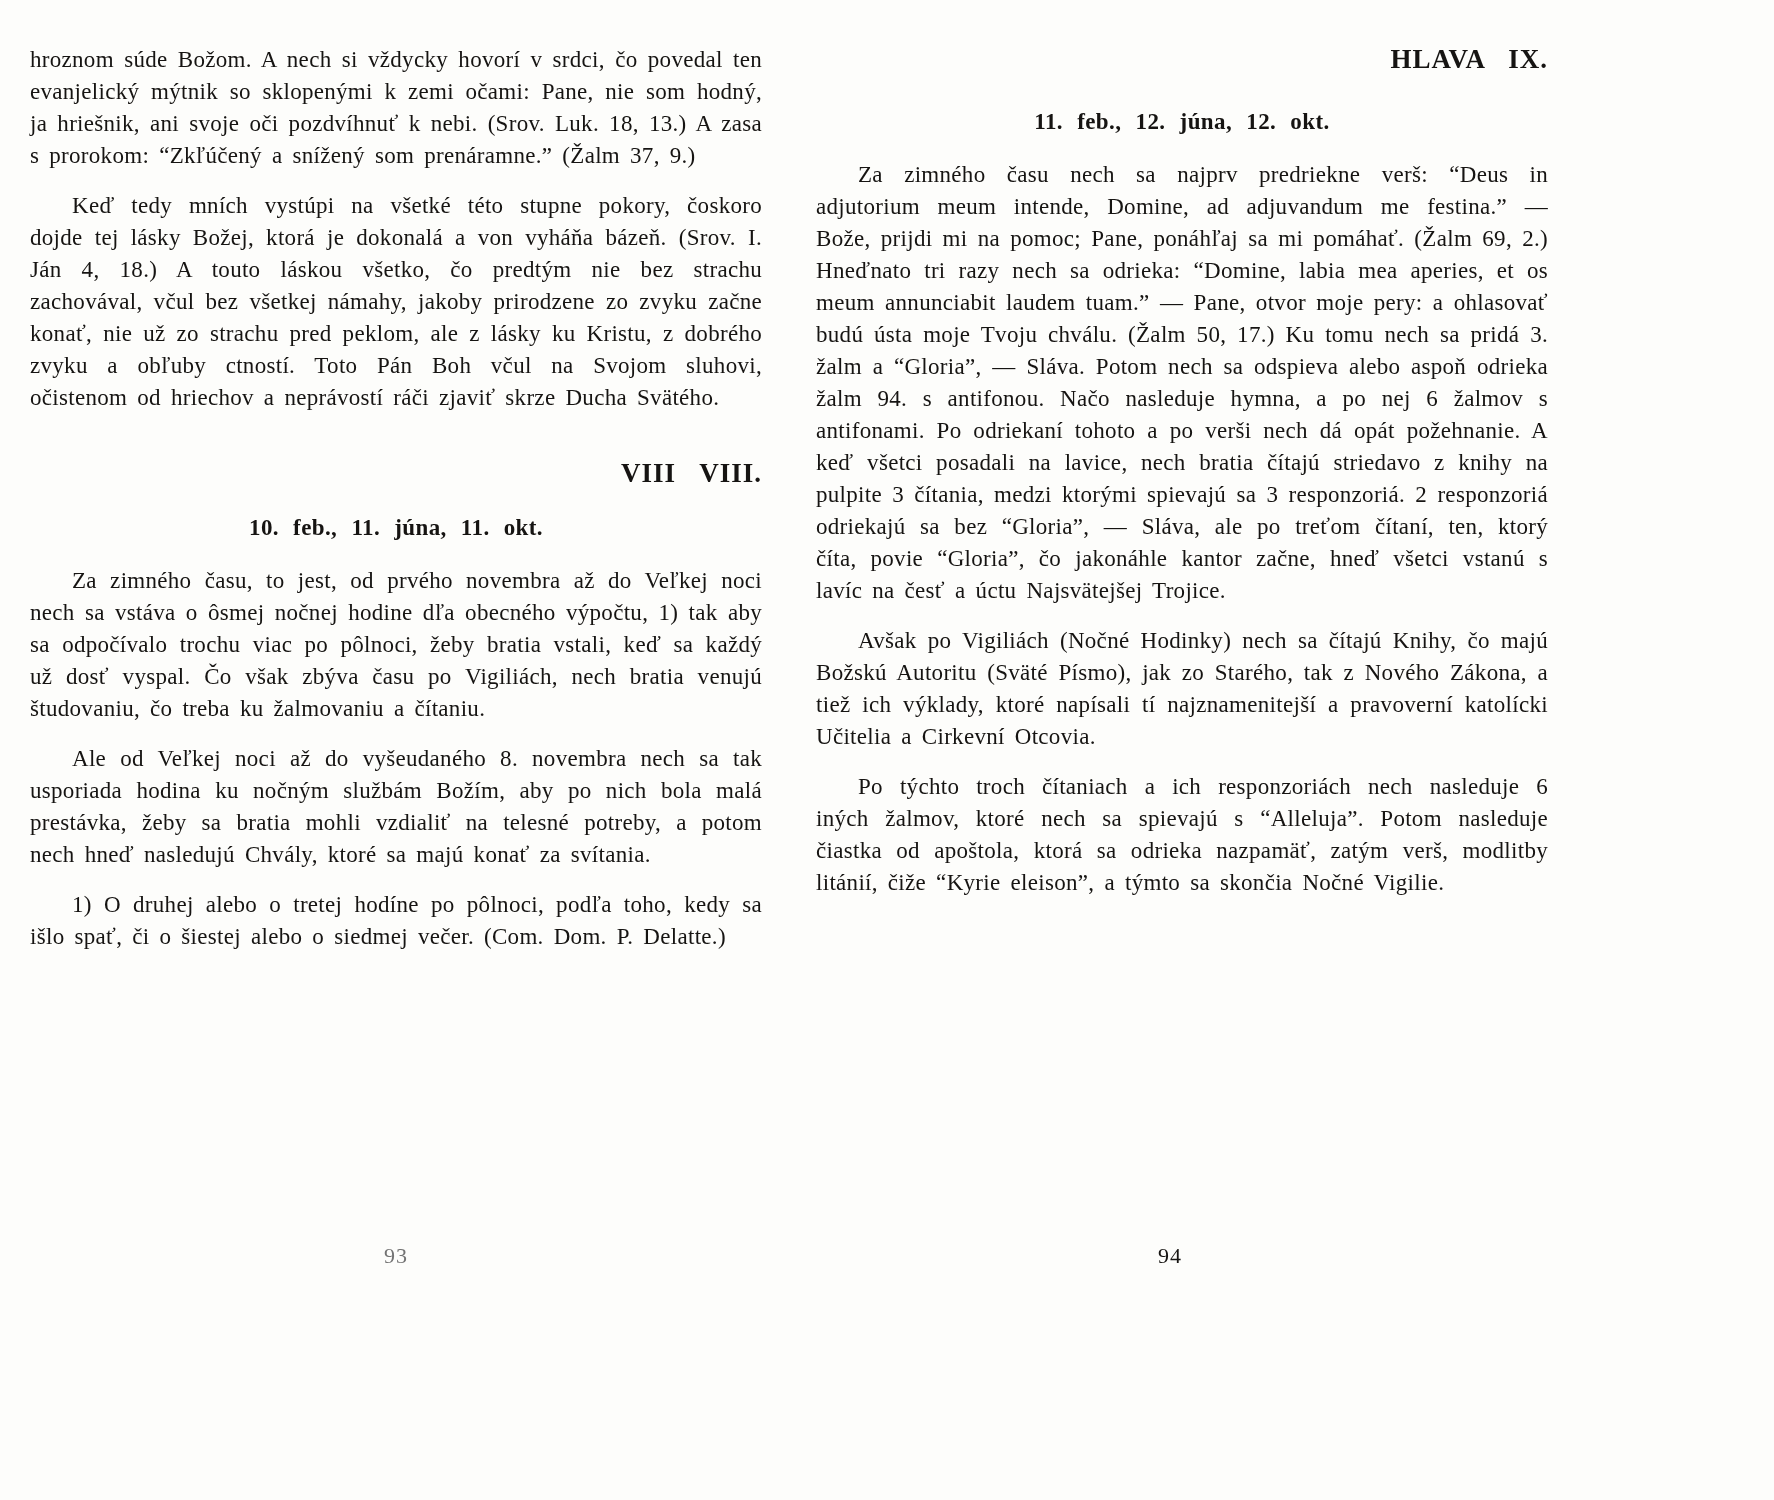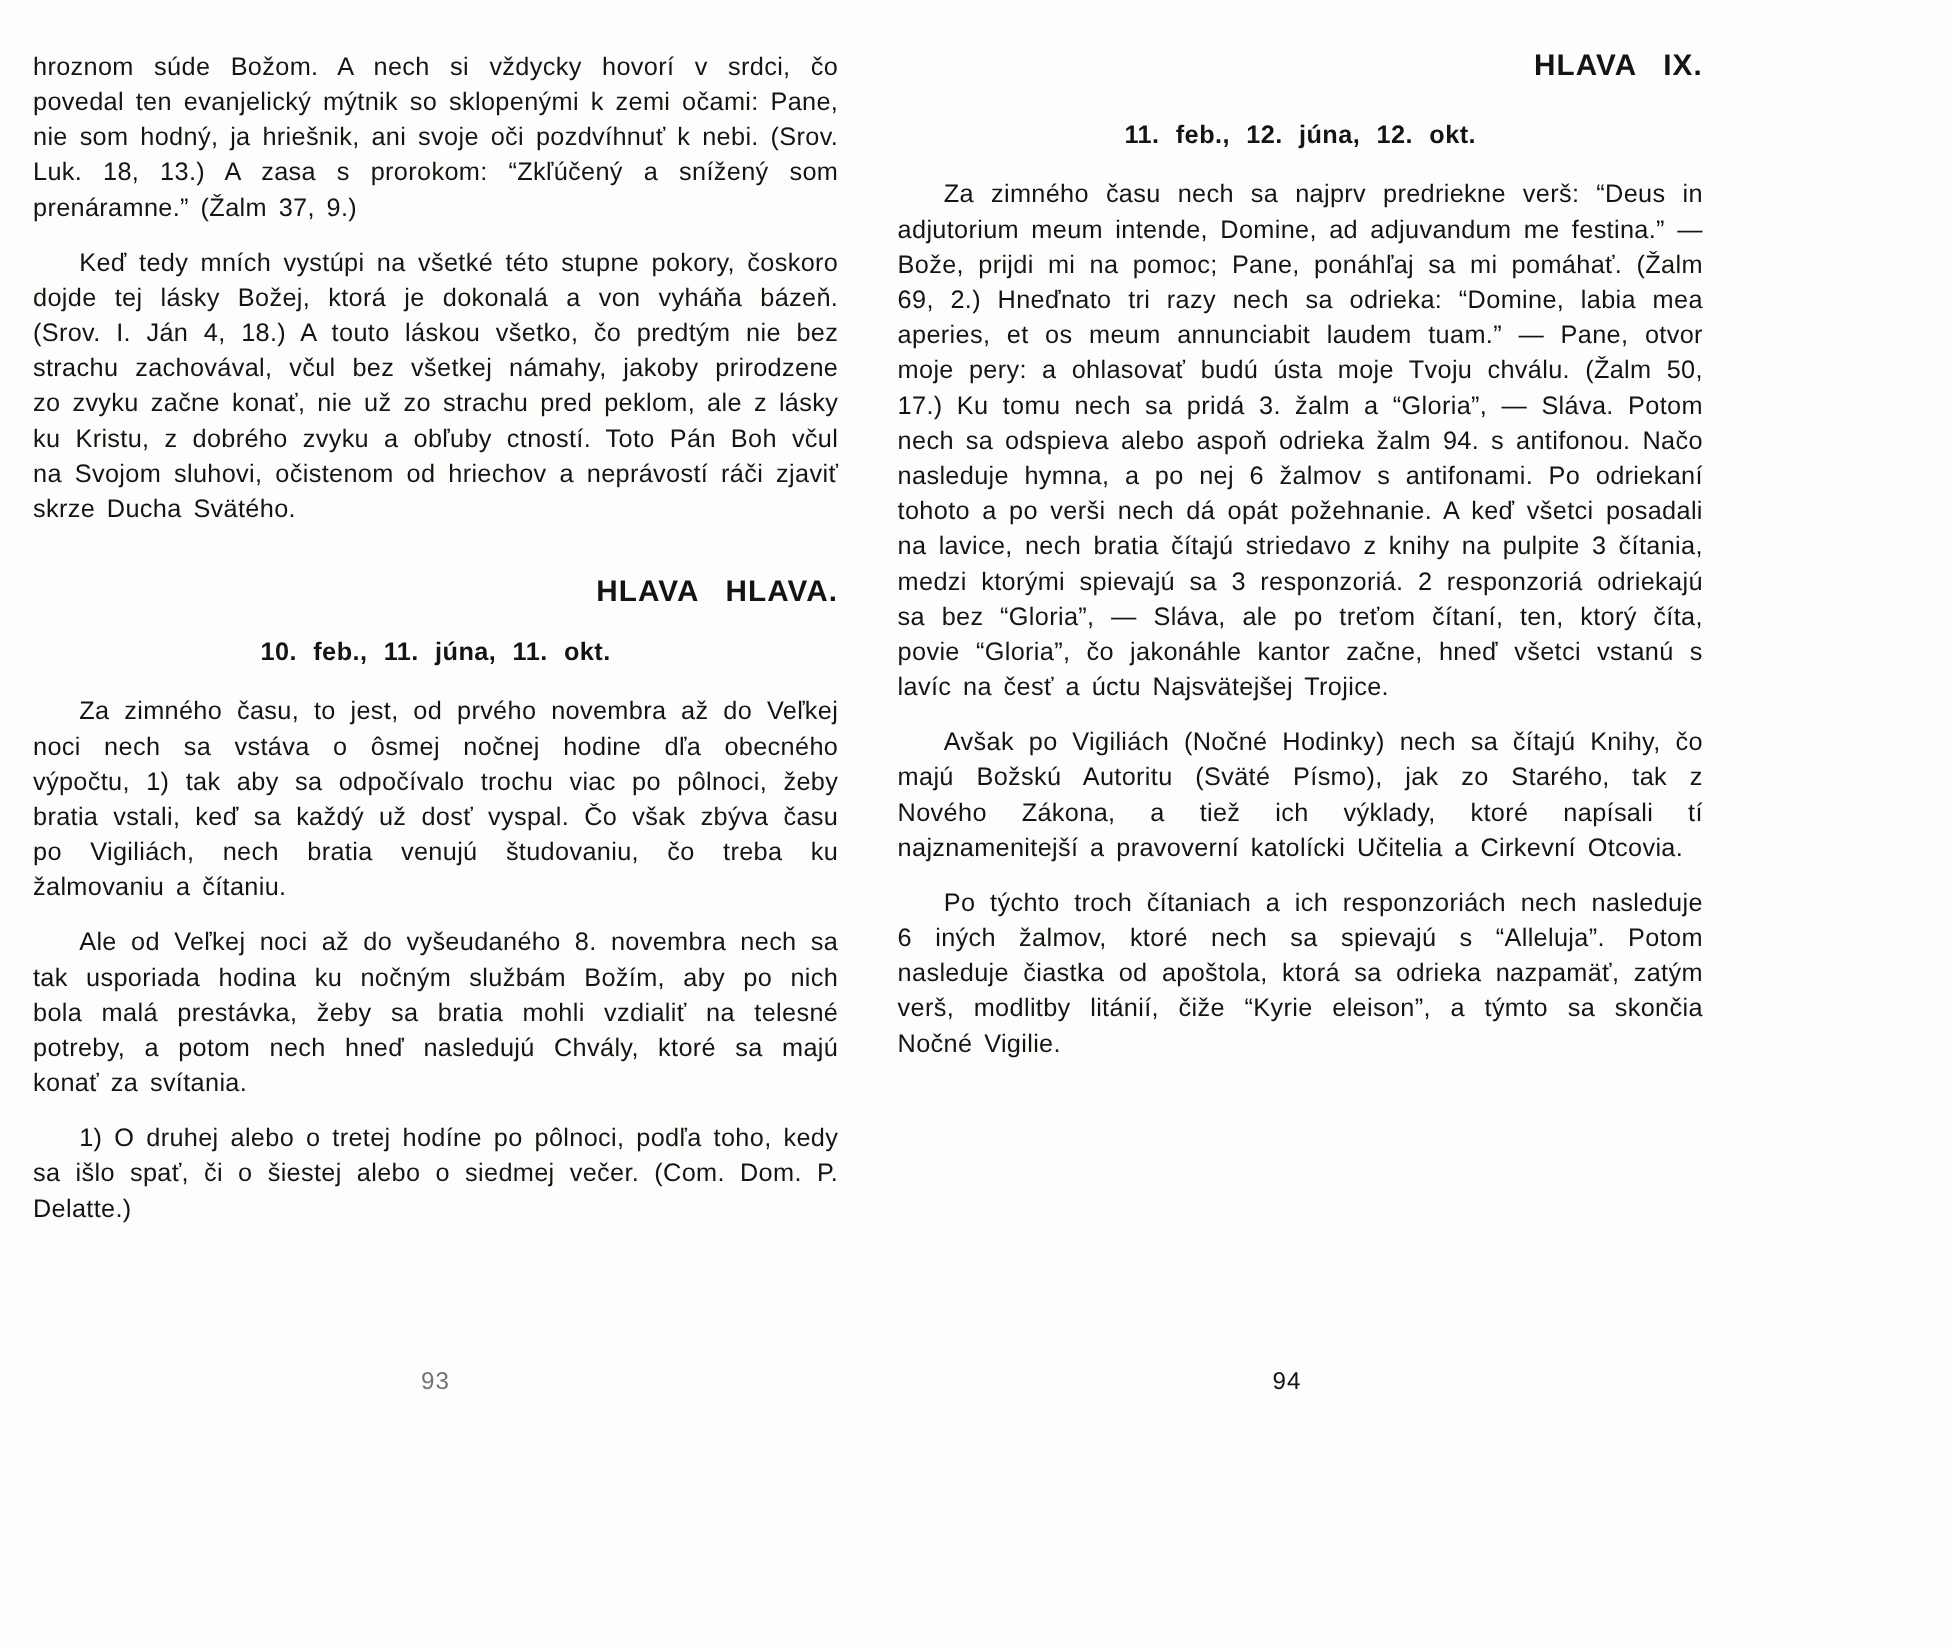--- a/index.html
+++ b/index.html
@@ -11,21 +11,21 @@
     height: 1500px;
     background: #fdfdfb;
     overflow: hidden;
   }
   .spread {
     position: relative;
     width: 1774px;
     height: 1500px;
     background: #fdfdfb;
     color: #161412;
-    font-family: Liberation Sans, sans-serif;
+    font-family: Liberation Serif, serif;
   }
   .text-block {
     position: absolute;
     width: 732px;
   }
   .block-left  { left: 30px;  top: 44px; }
   .block-right { left: 816px; top: 38px; }
 
   p.body {
     font-size: 23px;
@@ -81,21 +81,21 @@
 </style>
 </head>
 <body>
 
 <div class="spread">
 
   <section class="text-block block-left">
     <p class="body no-indent">hroznom súde Božom. A nech si vždycky hovorí v srdci, čo povedal ten evanjelický mýtnik so sklopenými k zemi očami: Pane, nie som hodný, ja hriešnik, ani svoje oči pozdvíhnuť k nebi. (Srov. Luk. 18, 13.) A zasa s prorokom: “Zkľúčený a snížený som prenáramne.” (Žalm 37, 9.)</p>
     <p class="body">Keď tedy mních vystúpi na všetké této stupne pokory, čoskoro dojde tej lásky Božej, ktorá je dokonalá a von vyháňa bázeň. (Srov. I. Ján 4, 18.) A touto láskou všetko, čo predtým nie bez strachu zachovával, včul bez všetkej námahy, jakoby prirodzene zo zvyku začne konať, nie už zo strachu pred peklom, ale z lásky ku Kristu, z dobrého zvyku a obľuby ctností. Toto Pán Boh včul na Svojom sluhovi, očistenom od hriechov a neprávostí ráči zjaviť skrze Ducha Svätého.</p>
 
-    <h2 class="chapter">HLAVA HLAVA.</h2>
+    <h2 class="chapter">VIII VIII.</h2>
 
 
     <p class="dateline">10. feb., 11. júna, 11. okt.</p>
 
     <p class="body">Za zimného času, to jest, od prvého novembra až do Veľkej noci nech sa vstáva o ôsmej nočnej hodine dľa obecného výpočtu, 1) tak aby sa odpočívalo trochu viac po pôlnoci, žeby bratia vstali, keď sa každý už dosť vyspal. Čo však zbýva času po Vigiliách, nech bratia venujú študovaniu, čo treba ku žalmovaniu a čítaniu.</p>
     <p class="body">Ale od Veľkej noci až do vyšeudaného 8. novembra nech sa tak usporiada hodina ku nočným službám Božím, aby po nich bola malá prestávka, žeby sa bratia mohli vzdialiť na telesné potreby, a potom nech hneď nasledujú Chvály, ktoré sa majú konať za svítania.</p>
 
     <p class="body">1) O druhej alebo o tretej hodíne po pôlnoci, podľa toho, kedy sa išlo spať, či o šiestej alebo o siedmej večer. (Com. Dom. P. Delatte.)</p>
   </section>
 

